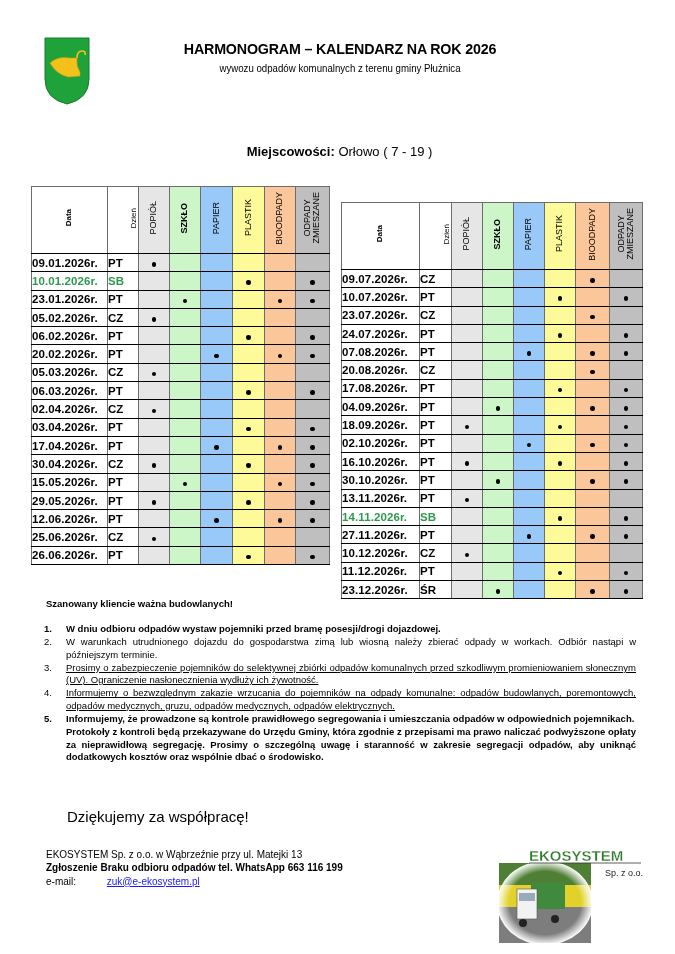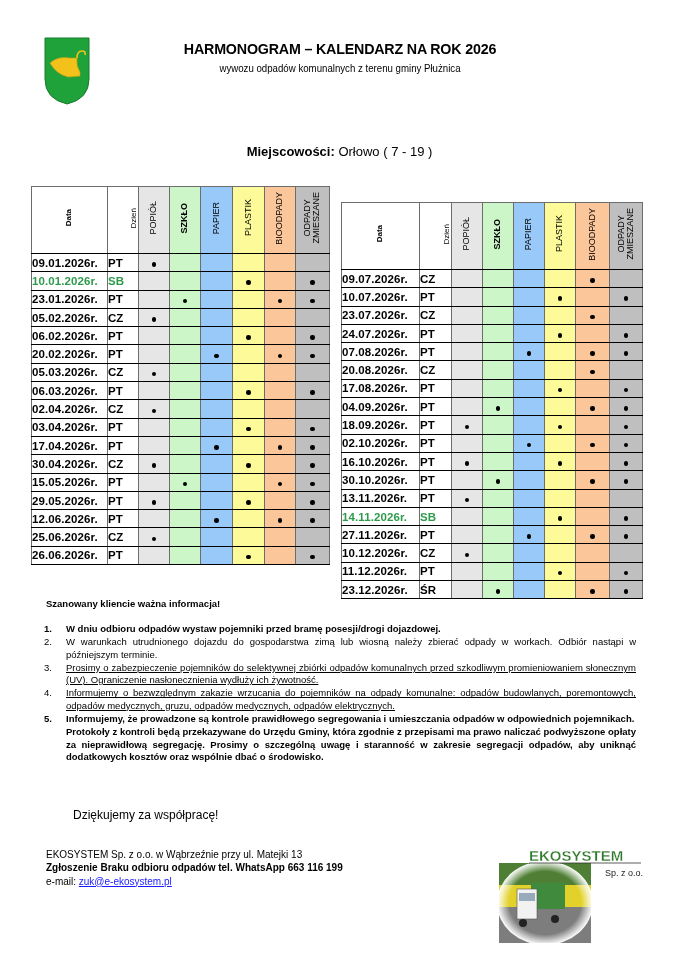--- a/index.html
+++ b/index.html
@@ -33,24 +33,24 @@
   .dot { display: inline-block; width: 4.5px; height: 4.5px; border-radius: 50%; background: #000; }
 
   .info { position: absolute; left: 46px; top: 598px; width: 590px; font-size: 9.5px; }
   .info-heading { font-weight: bold; margin: 0 0 14px 0; }
   .info ol { margin: 0; padding: 0 0 0 20px; list-style: none; }
   .info li { position: relative; margin: 0 0 1px 0; line-height: 12.3px; text-align: justify; }
   .info li .num { position: absolute; left: -22px; top: 0; }
   .info li .u { text-decoration: underline; }
   .info li.b { font-weight: bold; }
   .info .para { display: block; margin-top: 1px; }
-  .thanks { position: absolute; left: 73px; top: 808px; font-size: 12px; }
+  .thanks { position: absolute; left: 67px; top: 808px; font-size: 15px; }
   .company { position: absolute; left: 46px; top: 848px; font-size: 10px; line-height: 13.3px; }
   .company .b { font-weight: bold; }
-  .company a { color: #1a1aff; text-decoration: underline; }
+  .company a { color: #1a1aff; text-decoration: underline; margin-left: 28px; }
   .ekologo { position: absolute; left: 493px; top: 843px; width: 150px; height: 100px; }
 </style>
 </head>
 <body>
 
 <svg class="crest" viewBox="0 0 46 68">
   <path d="M1 1 H45 V42 Q45 62 23 67 Q1 62 1 42 Z" fill="#1fa23a" stroke="#177a2c" stroke-width="1"></path>
   <path d="M6 26 Q14 19 26 21 L33 21 Q32 29 36 35 L36 39 L24 40 Q12 37 6 26 Z" fill="#f2c21b" stroke="#caa015" stroke-width="0.6"></path>
   <path d="M33 21 Q33 14 38 14 Q42 14 41 18" fill="none" stroke="#f2c21b" stroke-width="1.6"></path>
 </svg>
@@ -457,21 +457,21 @@
         <td class="mark c-szk"><span class="dot"></span></td>
         <td class="mark c-pap"></td>
         <td class="mark c-pla"></td>
         <td class="mark c-bio"><span class="dot"></span></td>
         <td class="mark c-zmi"><span class="dot"></span></td>
       </tr>
     </tbody>
 </table>
 
 <div class="info">
-  <p class="info-heading">Szanowany kliencie ważna informacja!</p>
+  <p class="info-heading">Szanowany kliencie ważna budowlanych!</p>
   <ol>
     <li class="b"><span class="num">1.</span><span>W dniu odbioru odpadów wystaw pojemniki przed bramę posesji/drogi dojazdowej.</span></li>
     <li><span class="num">2.</span><span>W warunkach utrudnionego dojazdu do gospodarstwa zimą lub wiosną należy zbierać odpady w workach. Odbiór nastąpi w późniejszym terminie.</span></li>
     <li><span class="num">3.</span><span class="u">Prosimy o zabezpieczenie pojemników do selektywnej zbiórki odpadów komunalnych przed szkodliwym promieniowaniem słonecznym (UV). Ograniczenie nasłonecznienia wydłuży ich żywotność.</span></li>
     <li><span class="num">4.</span><span class="u">Informujemy o bezwzględnym zakazie wrzucania do pojemników na odpady komunalne: odpadów budowlanych, poremontowych, odpadów medycznych, gruzu, odpadów medycznych, odpadów elektrycznych.</span></li>
     <li class="b"><span class="num">5.</span><span>Informujemy, że prowadzone są kontrole prawidłowego segregowania i umieszczania odpadów w odpowiednich pojemnikach.</span><span class="para">Protokoły z kontroli będą przekazywane do Urzędu Gminy, która zgodnie z przepisami ma prawo naliczać podwyższone opłaty za nieprawidłową segregację. Prosimy o szczególną uwagę i staranność w zakresie segregacji odpadów, aby uniknąć dodatkowych kosztów oraz wspólnie dbać o środowisko.</span></li>
   </ol>
 </div>
 
 <div class="thanks">Dziękujemy za współpracę!</div>

